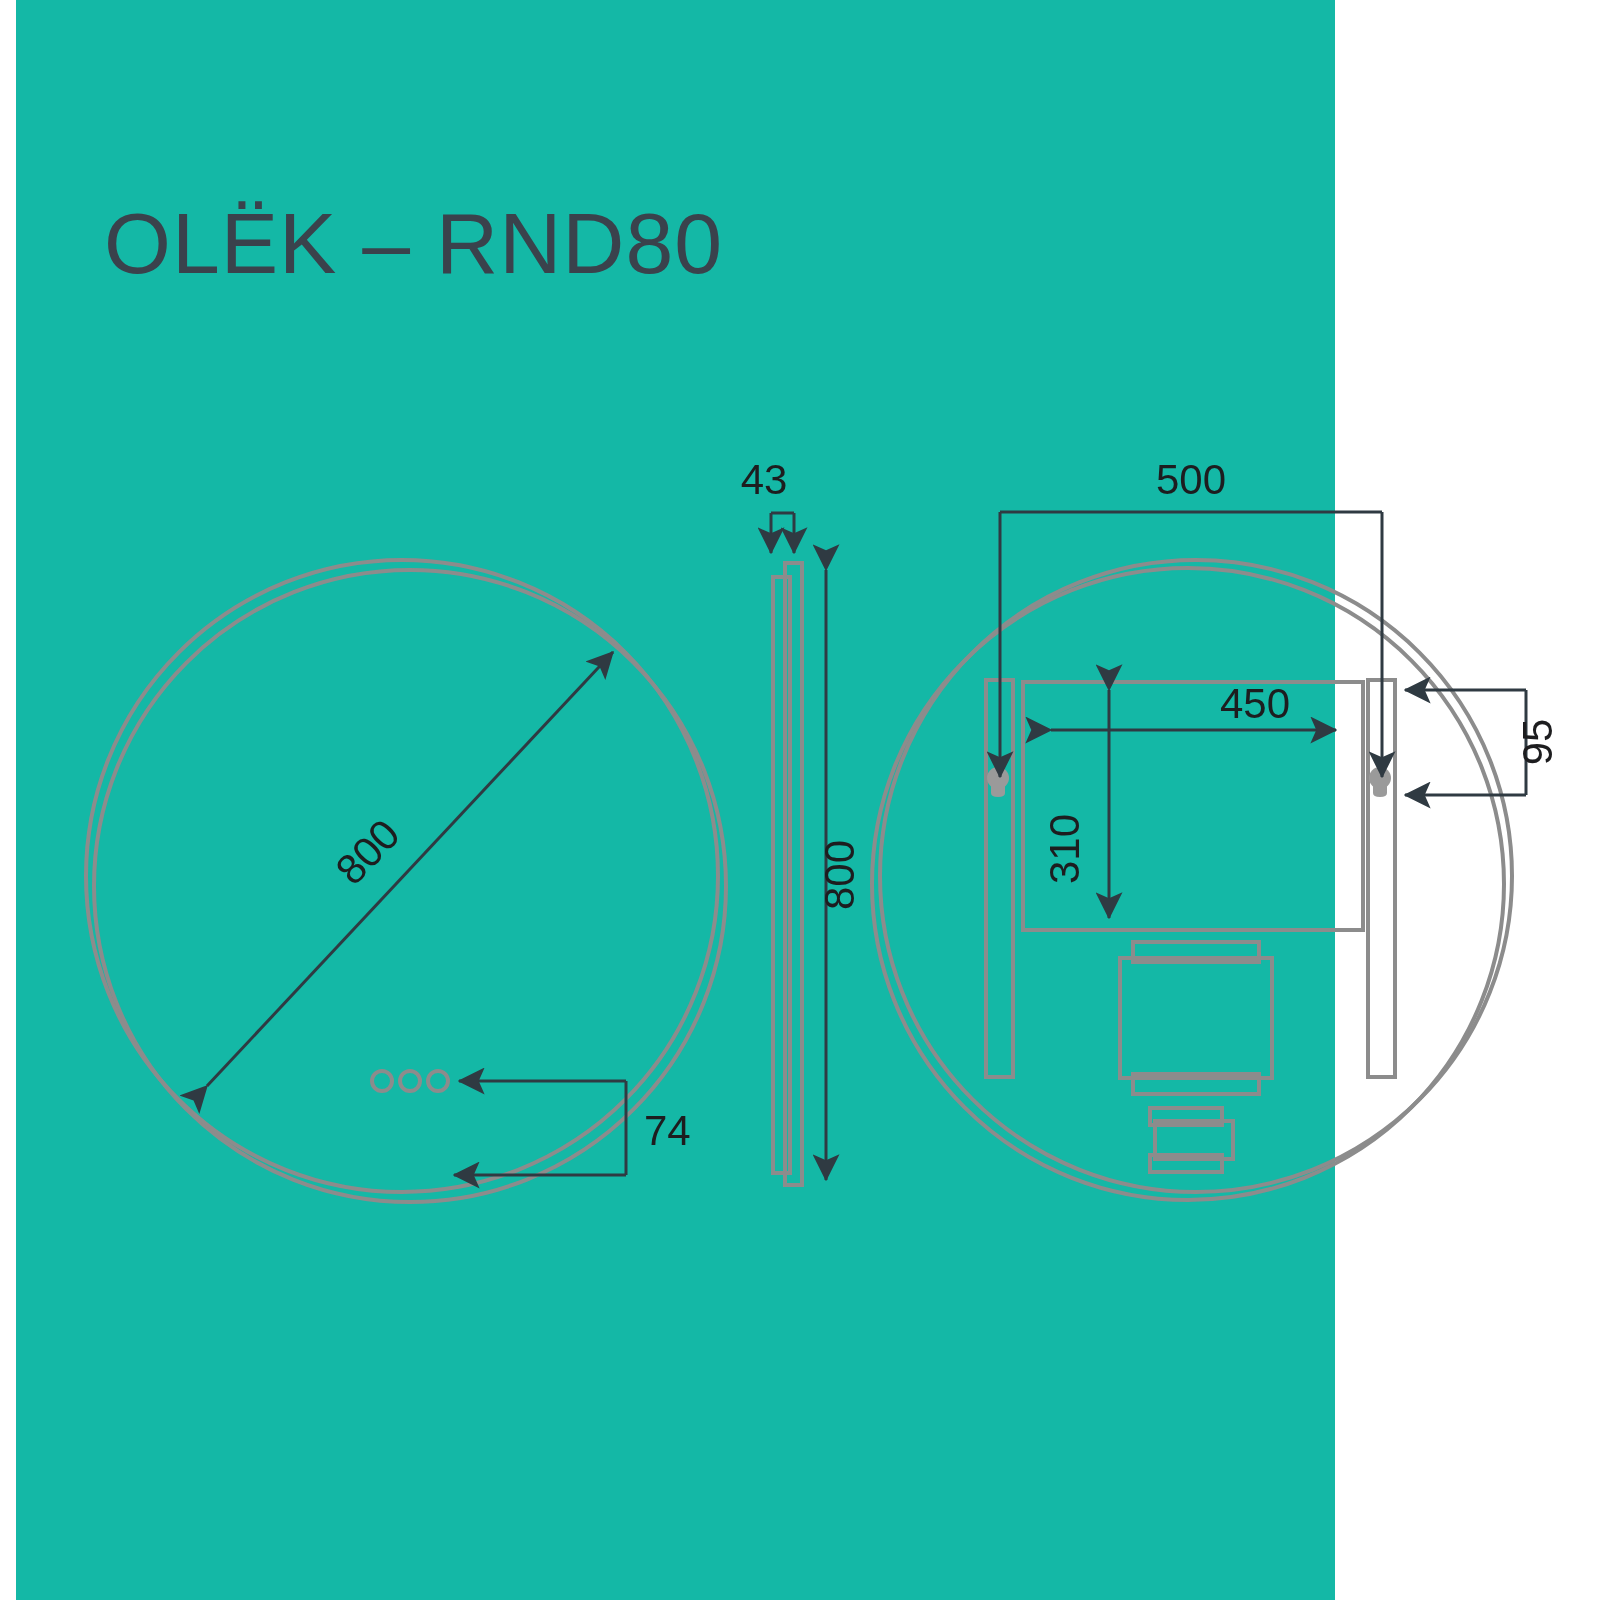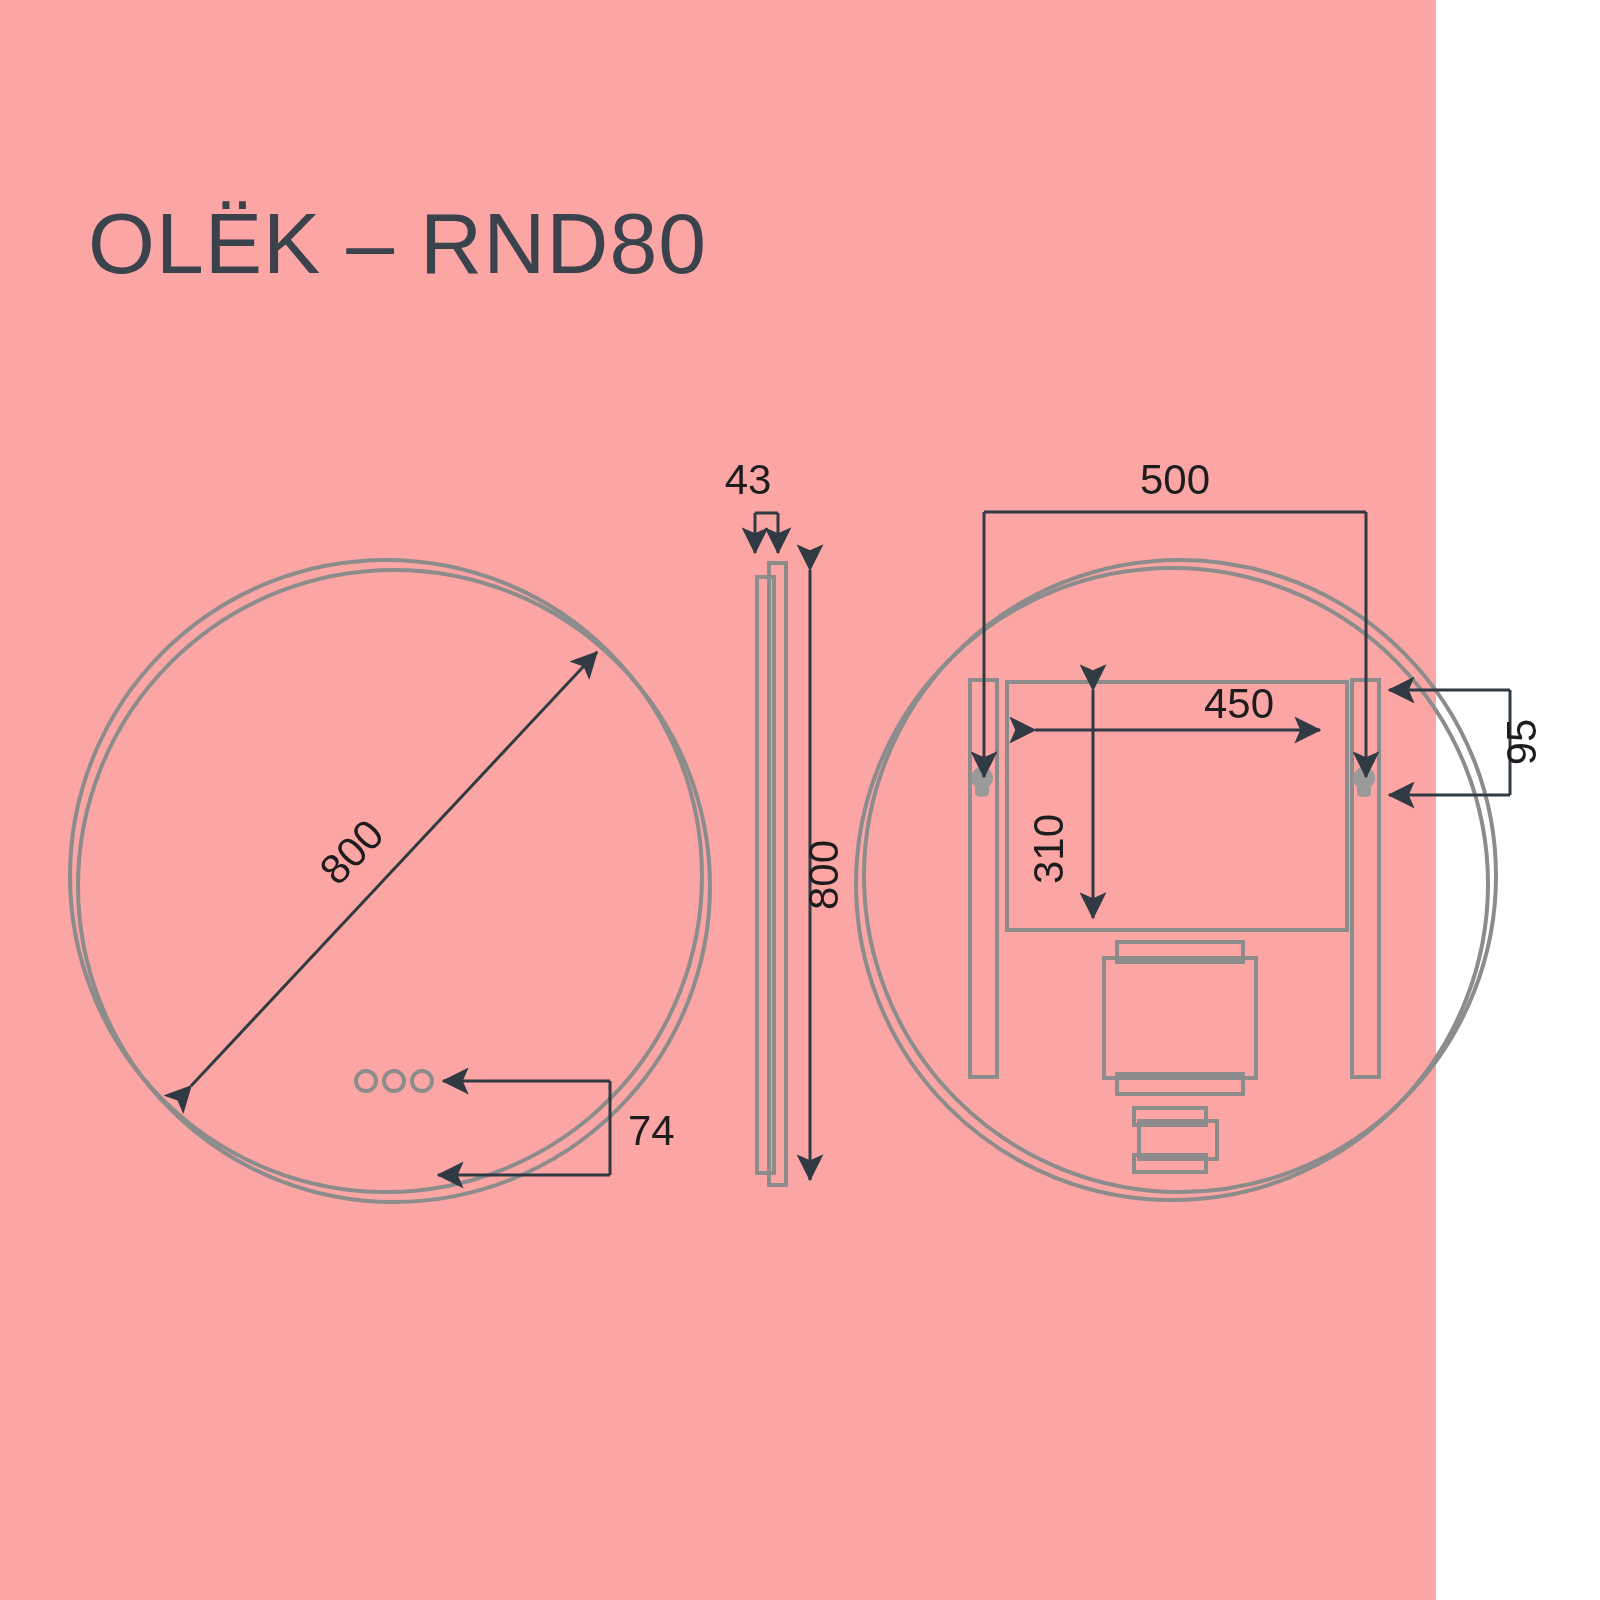--- a/index.html
+++ b/index.html
@@ -10,25 +10,25 @@
   }
   body {
     width: 1600px;
     height: 1600px;
     font-family: "Liberation Sans", sans-serif;
     overflow: hidden;
     position: relative;
   }
   #sheet {
     position: absolute;
-    left: 0;
+    left: 16px;
     top: 0;
-    width: 1436px;
+    width: 1319px;
     height: 1600px;
-    background: #fca5a5;
+    background: #14b8a6;
   }
   #drawing-title {
     position: absolute;
     left: 88px;
     top: 200px;
     font-size: 86px;
     font-weight: 400;
     letter-spacing: 1px;
     color: #3a424c;
     font-family: "Liberation Sans", sans-serif;

